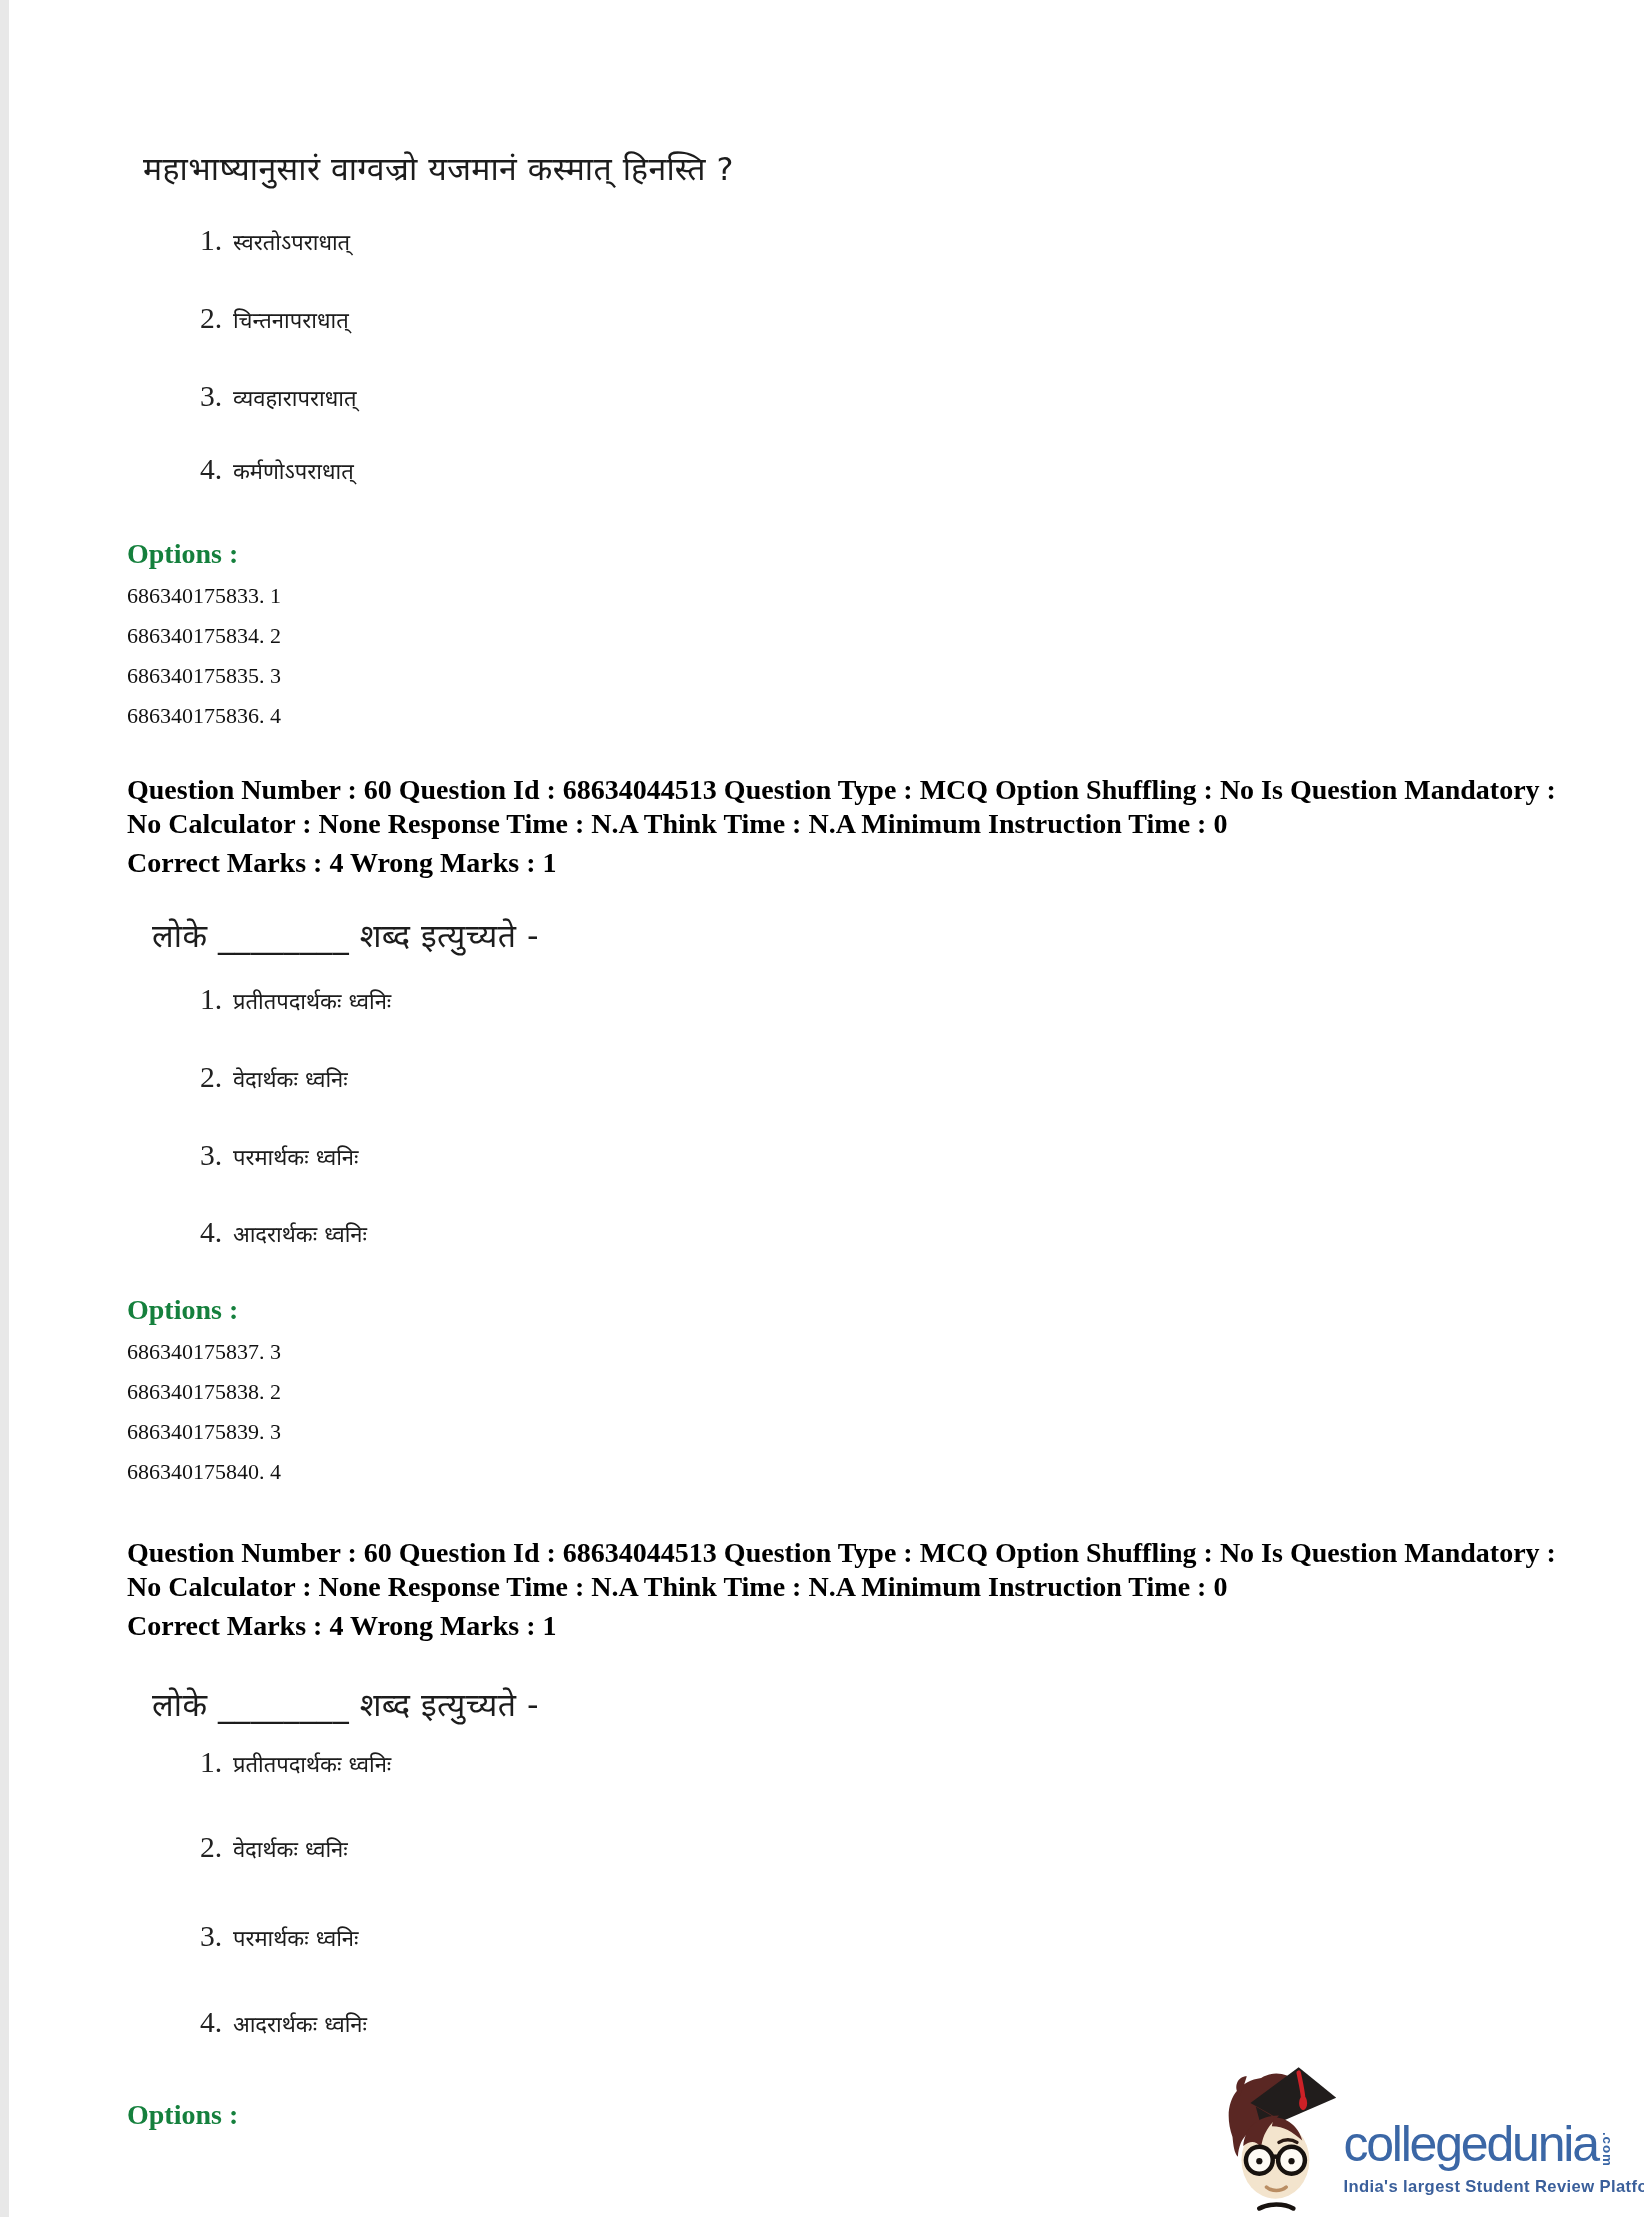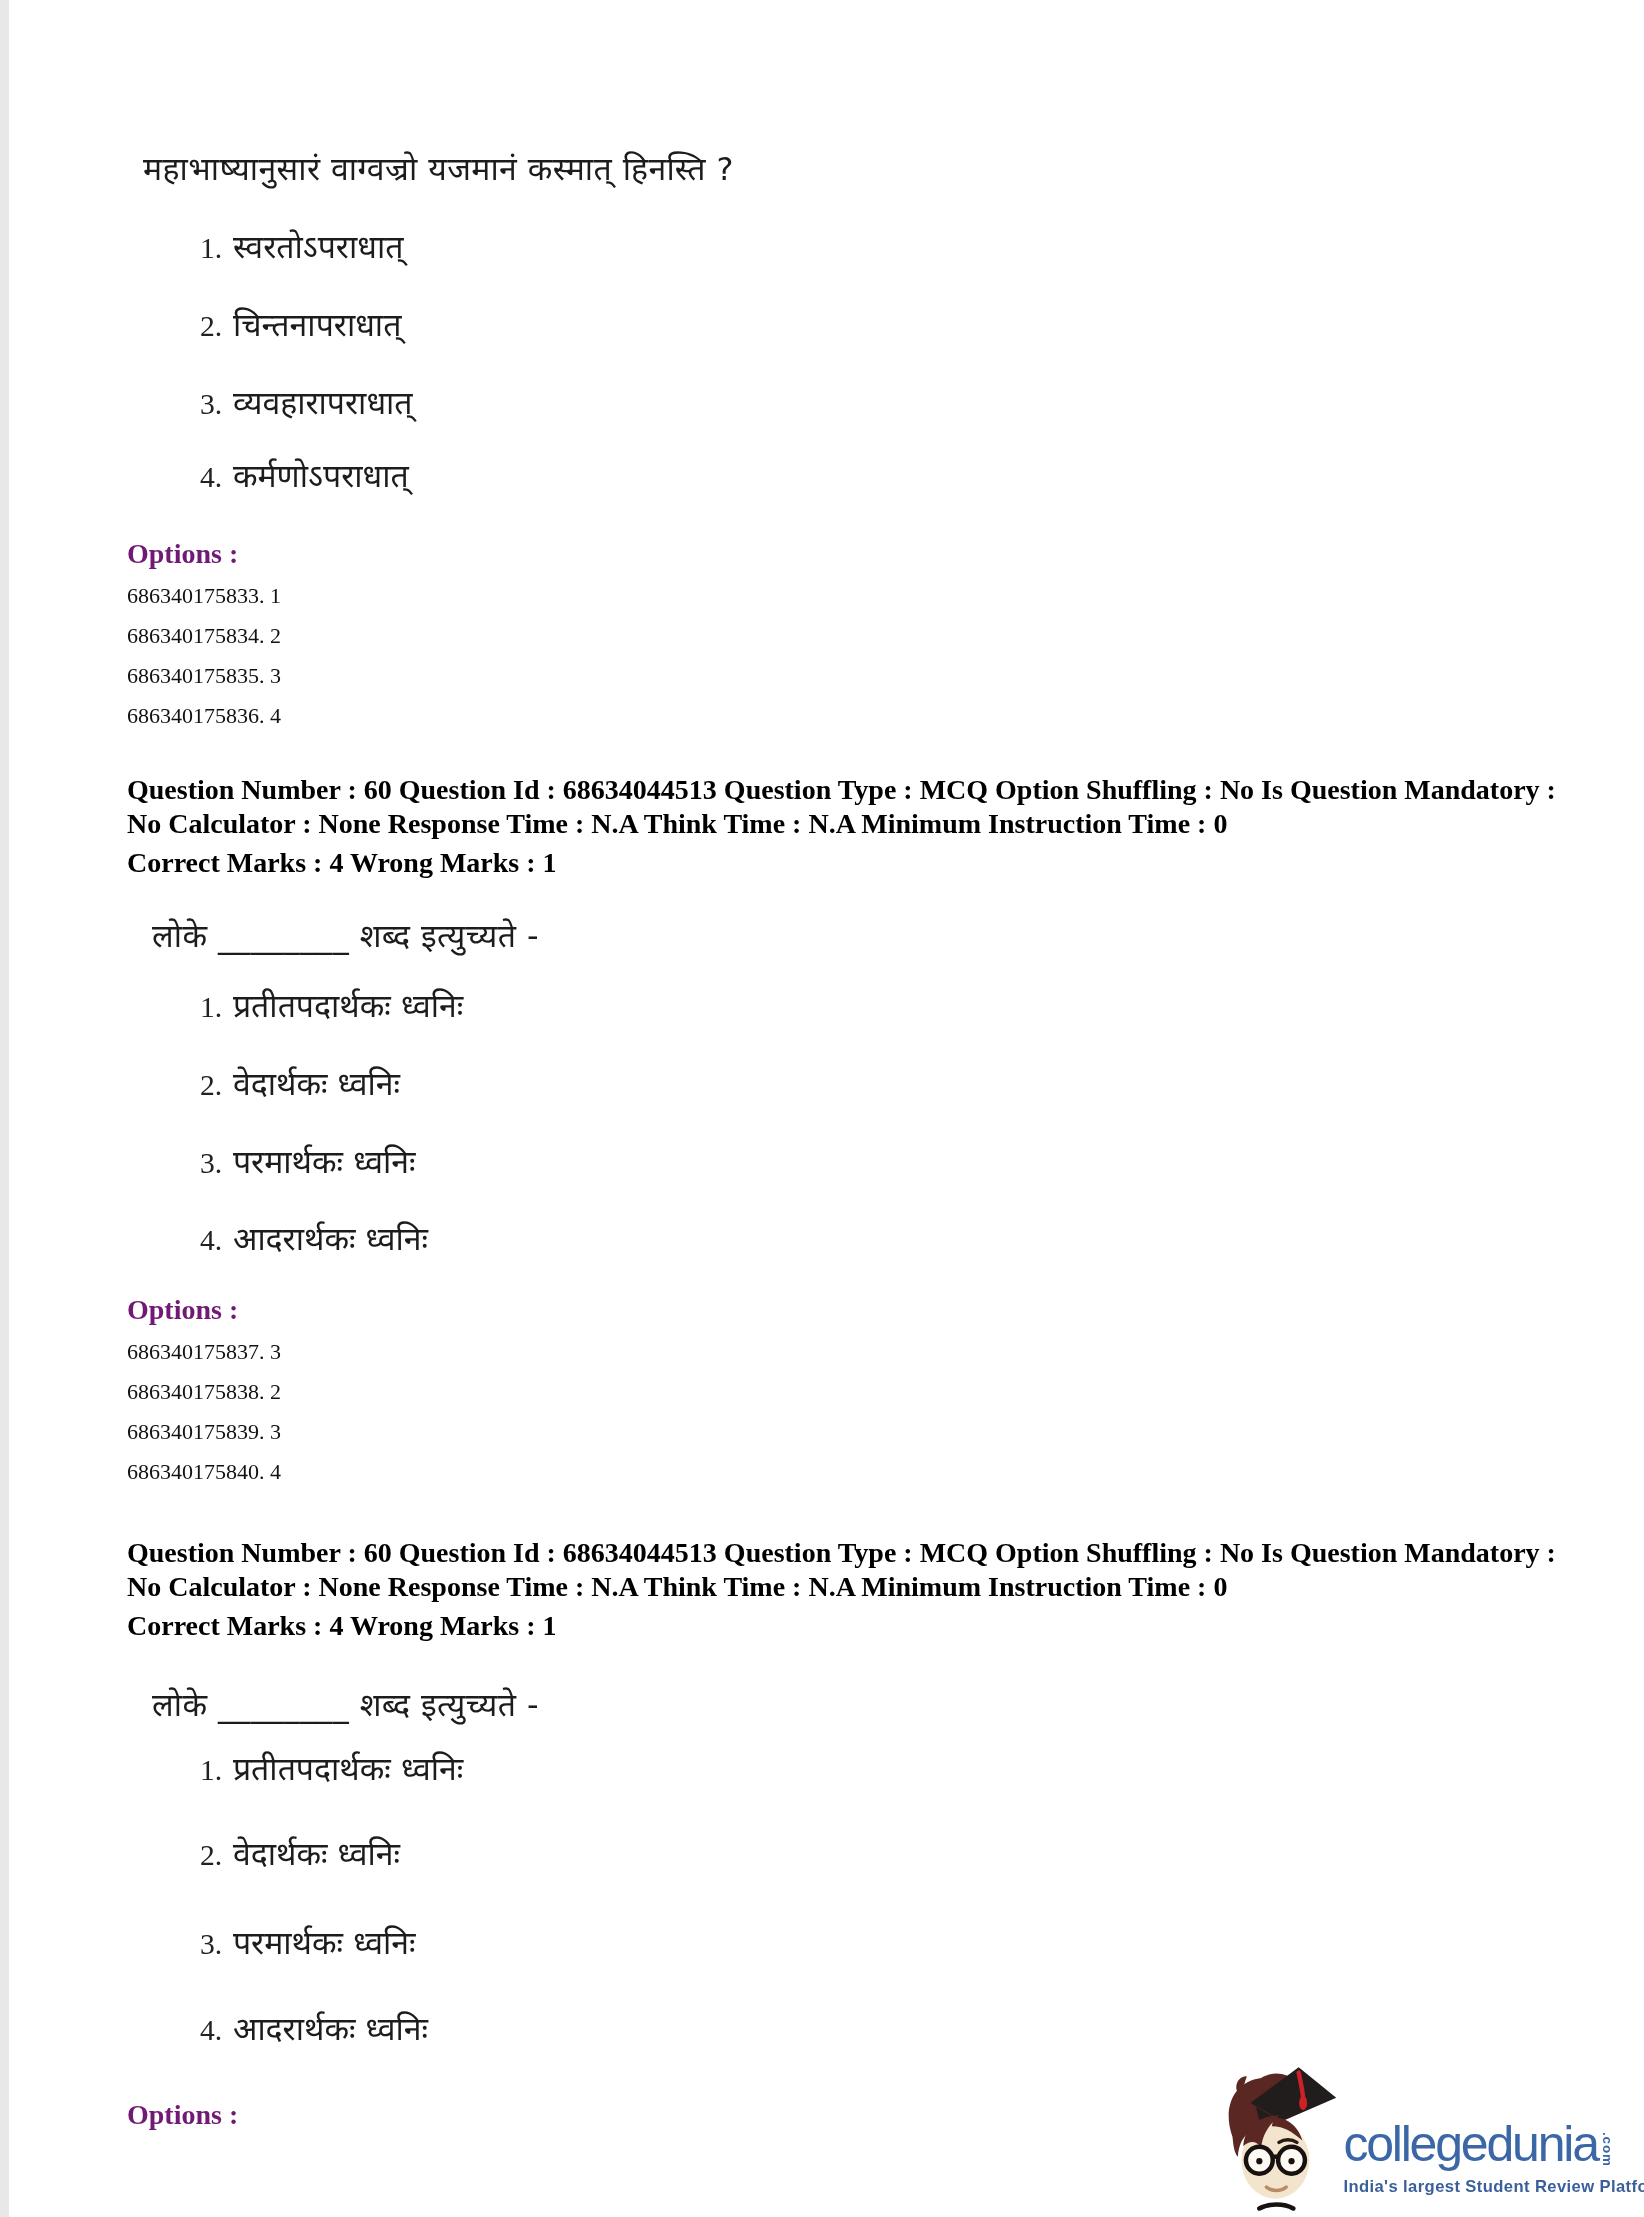--- a/index.html
+++ b/index.html
@@ -10,22 +10,22 @@
     font-family:"Liberation Serif", serif;
     color:#151515;
     overflow:hidden;
     margin-left:9px;
   }
   .abs{position:absolute;}
   .dev{font-family:"DejaVu Sans", sans-serif;color:#1c1c1c;}
   .q-text{font-size:32px;letter-spacing:0.4px;white-space:nowrap;}
   .choice{display:flex;align-items:baseline;white-space:nowrap;}
   .choice .num{font-family:"Liberation Serif",serif;font-size:29.6px;margin-right:10.7px;color:#222;}
-  .choice .lbl{font-size:32px;}
-  .options-label{font-size:28px;font-weight:bold;color:#701a75;}
+  .choice .lbl{font-size:22px;}
+  .options-label{font-size:28px;font-weight:bold;color:#15803d;}
   .option-ids div{font-size:22px;line-height:40px;color:#111;}
   .meta-line{font-size:28px;font-weight:bold;color:#000;white-space:nowrap;}
   
   .logo{display:flex;align-items:flex-start;}
   .logo-text{margin-left:5.4px;margin-top:59px;}
   .brand-row{display:flex;align-items:flex-end;}
   .brand{
     font-family:"Liberation Sans", sans-serif;
     font-weight:400;font-size:50px;line-height:50px;
     letter-spacing:-2.2px;color:#3b67a6;

